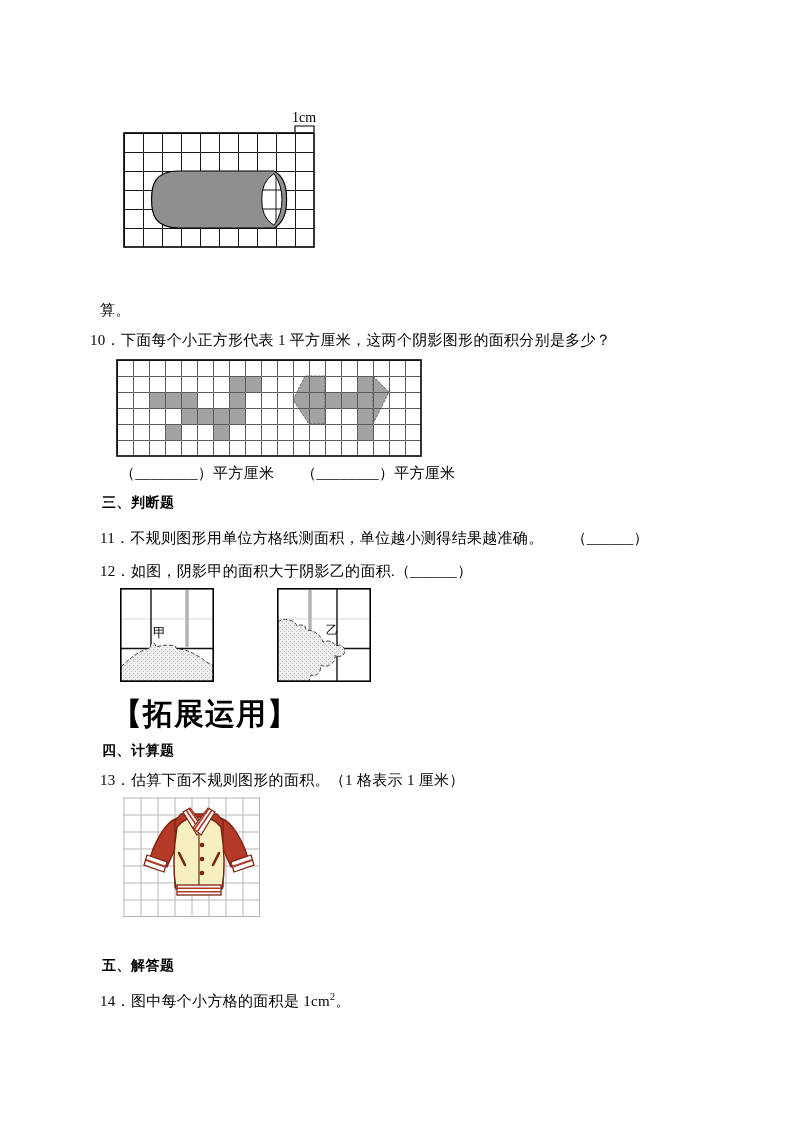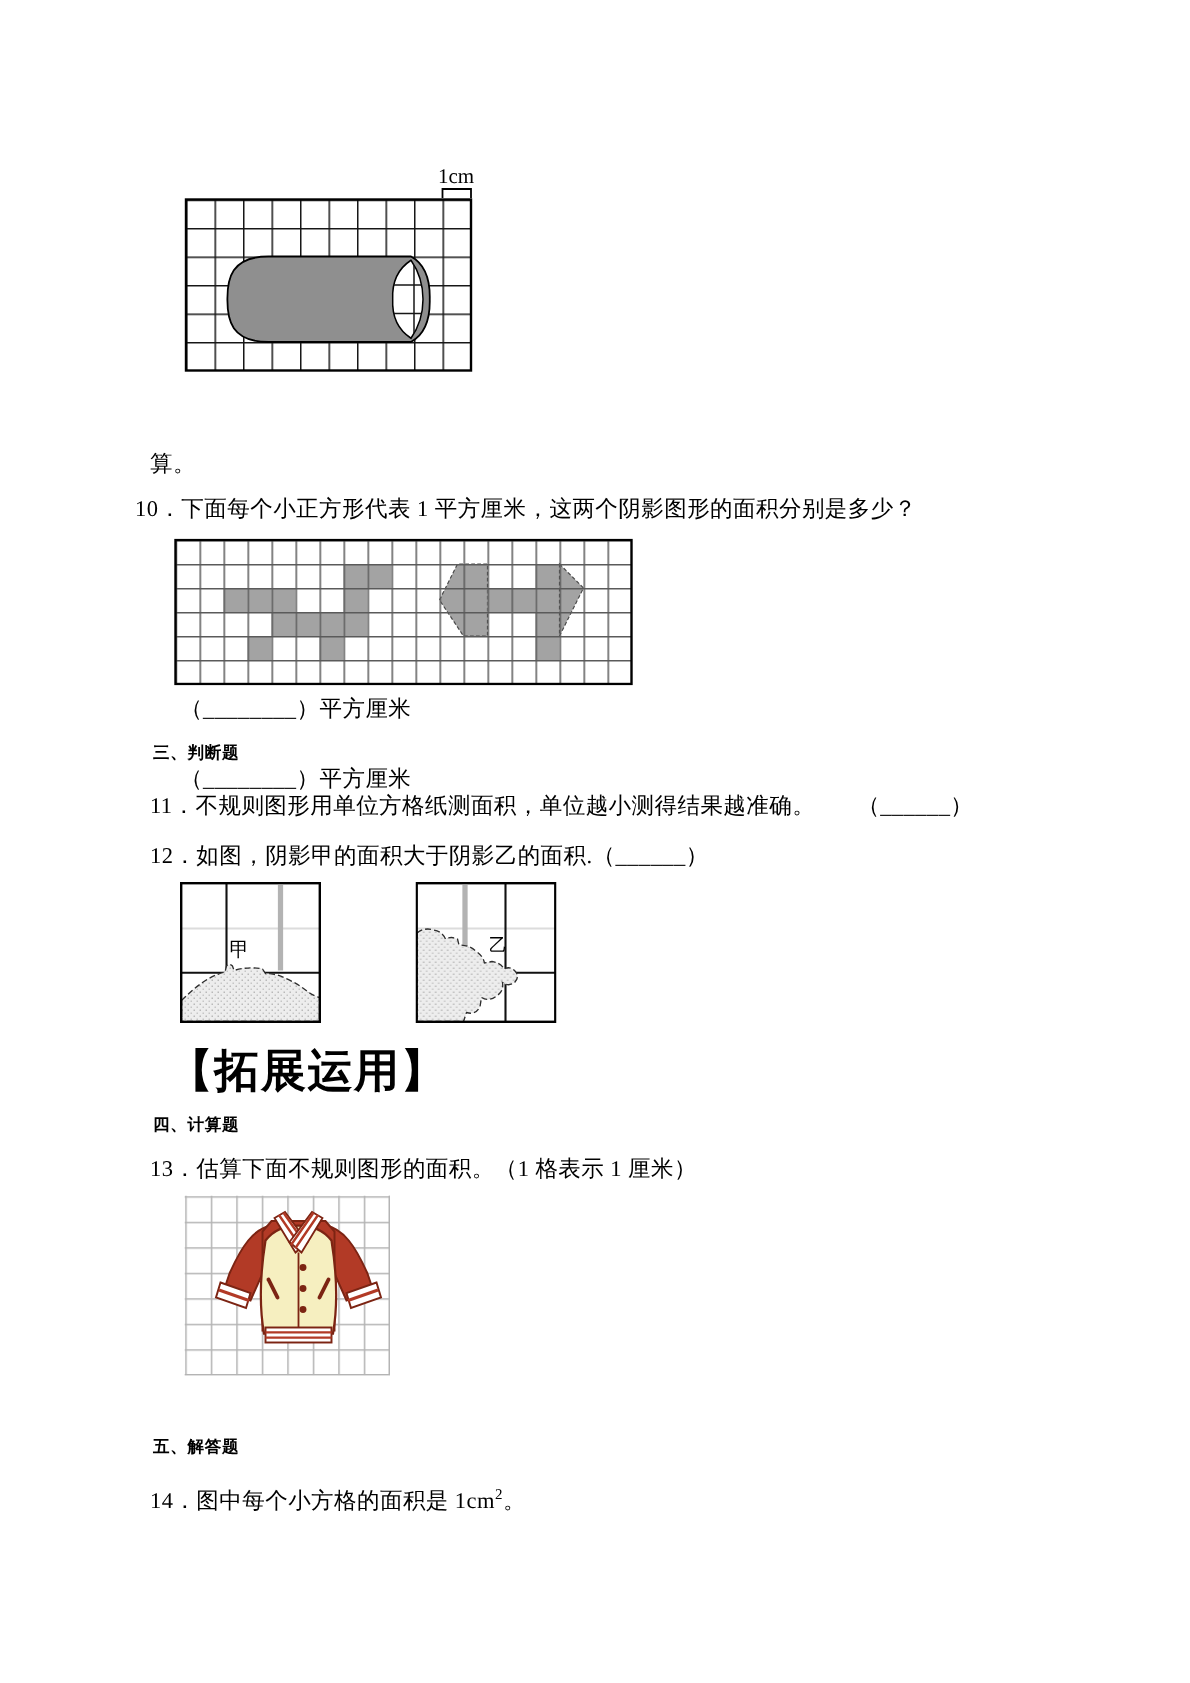--- a/index.html
+++ b/index.html
@@ -1,24 +1,24 @@
 <!DOCTYPE html>
 <html style="--shape_gray: #8f8f8f; --cell_gray: #a3a3a3; --jacket_red: #b23a26; --jacket_cream: #f6efc0; --jacket_outline: #7c2413; --blob_stroke: #2e2e2e;"><head>
 <meta charset="utf-8">
 <style>
   html,body{margin:0;padding:0;background:#fff;}
   .page{position:relative;width:651px;height:1122px;background:#fff;overflow:hidden;
         font-family:"Liberation Serif","DejaVu Serif",serif;color:#000;}
   .abs{position:absolute;}
   .qtext{font-size:15px;line-height:20px;white-space:nowrap;letter-spacing:.3px;}
   .heading{font-family:Liberation Serif, serif;font-weight:700;
-           font-size:11px;white-space:nowrap;letter-spacing:.5px;}
+           font-size:14px;white-space:nowrap;letter-spacing:.5px;}
   .big-heading{font-family:"Liberation Sans","DejaVu Sans",sans-serif;font-weight:700;
                font-size:30px;white-space:nowrap;letter-spacing:1px;}
-  .answers{display:flex;gap:27px;flex-direction:column;}
+  .answers{display:flex;gap:27px;}
   .blank-gap{margin-left:28px;}
   sup.sq{font-size:10px;vertical-align:super;line-height:0;}
   svg{display:block;}
   svg text{font-family:"Liberation Serif","DejaVu Serif",serif;}
   .fill-gray{fill:var(--shape_gray);}
   .cellfill{fill:var(--cell_gray);}
   .jred{fill:var(--jacket_red);}
   .jcream{fill:var(--jacket_cream);}
   .jout{stroke:var(--jacket_outline);}
 </style>

